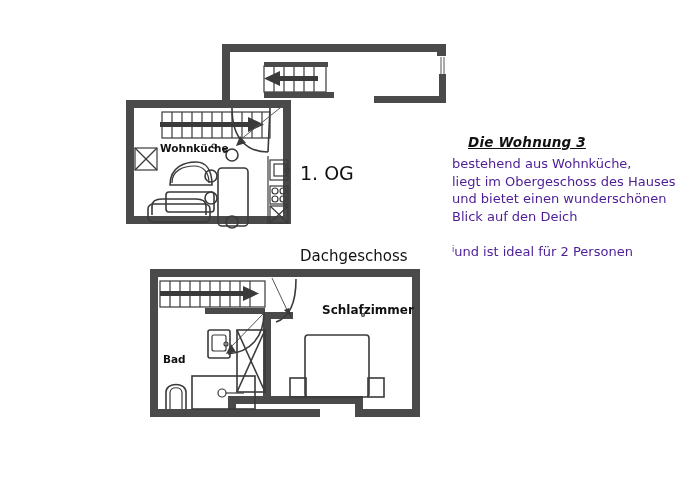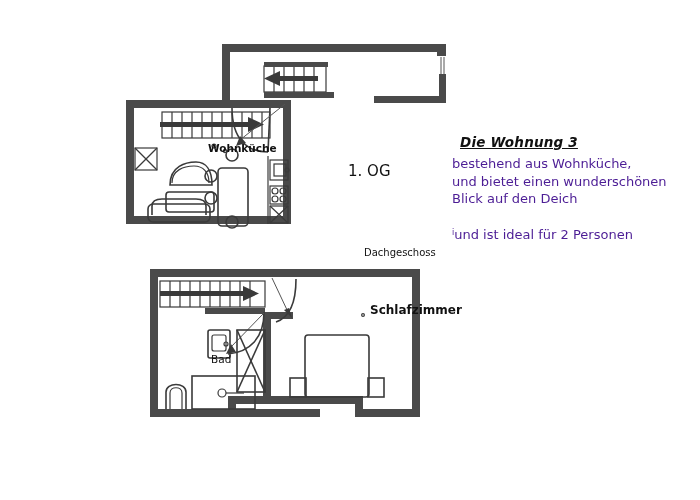--- a/index.html
+++ b/index.html
@@ -30,21 +30,21 @@
     width: 240px;
   }
   .desc-title {
     font-family: "DejaVu Sans", sans-serif;
     font-size: 13.5px;
     font-weight: bold;
     font-style: italic;
     text-decoration: underline;
     color: #111111;
     letter-spacing: 0.2px;
-    margin: 0 0 5px 8px;
+    margin: 0 0 5px 16px;
     display: inline-block;
   }
   .desc-line {
     font-family: "DejaVu Sans", sans-serif;
     font-size: 13px;
     color: #4c1d95;
     line-height: 17.6px;
     white-space: nowrap;
   }
   .desc-gap {
@@ -52,49 +52,48 @@
   }
   .desc-line .tiny-i {
     font-size: 8px;
     vertical-align: 4px;
   }
   .plan-label {
     position: absolute;
     font-family: "DejaVu Sans", sans-serif;
     color: #111111;
     white-space: nowrap;
-    margin-left: 48px;
   }
   #label-1og {
     left: 300px;
     top: 162px;
+    font-size: 19px;
+  }
+  #label-dachgeschoss {
+    left: 300px;
+    top: 247px;
     font-size: 15px;
-  }
-  #label-dachgeschoss {
-    left: 316px;
-    top: 247px;
-    font-size: 10px;
   }
   #label-wohnkueche {
     left: 160px;
     top: 142px;
     font-size: 10.5px;
     font-weight: bold;
   }
   #label-schlafzimmer {
     left: 322px;
     top: 303px;
     font-size: 12px;
     font-weight: bold;
   }
   #label-bad {
     left: 163px;
     top: 353px;
     font-size: 10.5px;
-    font-weight: normal;
+    font-weight: bold;
   }
 </style>
 </head>
 <body>
 
 <div id="page">
 
   <svg id="plan-svg" viewBox="0 0 700 500">
     <defs>
       <style>
@@ -306,20 +305,21 @@
 
   <div class="plan-label" id="label-schlafzimmer">Schlafzimmer</div>
 
   <div class="plan-label" id="label-bad">Bad</div>
 
   <div class="desc-block">
     <div>
       <span class="desc-title">Die Wohnung 3</span>
     </div>
     <div class="desc-line">bestehend aus Wohnküche,</div>
+    <div class="desc-line">liegt im Obergeschoss des Hauses</div>
     <div class="desc-line">und bietet einen wunderschönen</div>
     <div class="desc-line">Blick auf den Deich</div>
 
     <div class="desc-gap"></div>
 
     <div class="desc-line"><span class="tiny-i">i</span><span>und ist ideal für 2 Personen</span></div>
   </div>
 
 </div>
 

